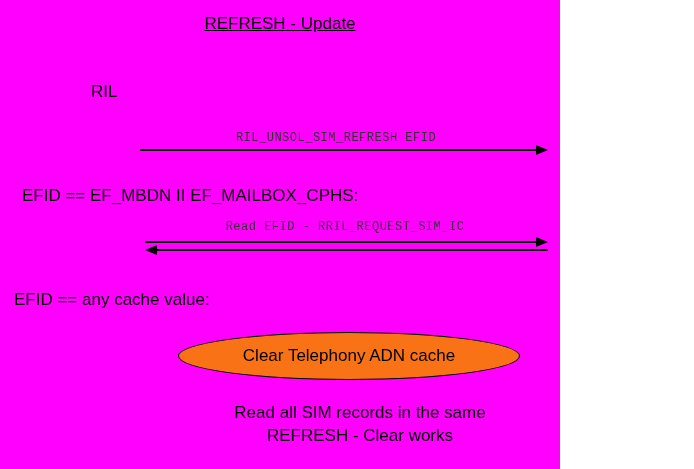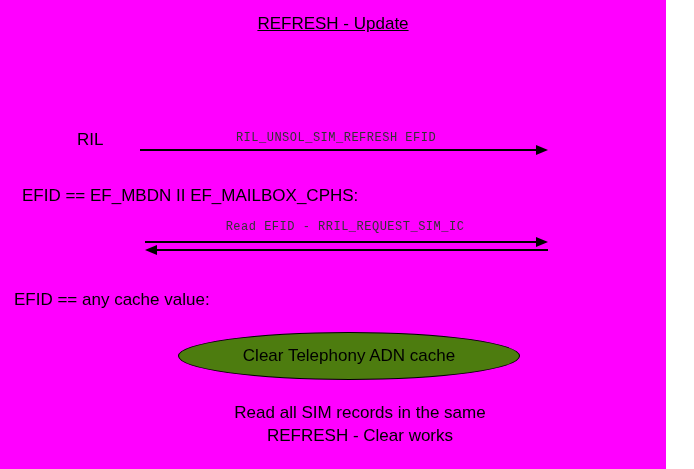--- a/index.html
+++ b/index.html
@@ -1,39 +1,39 @@
 <!DOCTYPE html>
 <html><head>
 <meta charset="utf-8">
 <style>
   html, body { margin: 0; padding: 0; }
   .canvas {
     position: relative;
-    width: 666px;
+    width: 560px;
     height: 469px;
     background: #ff00ff;
     font-family: "Liberation Sans", sans-serif;
     color: #000;
     overflow: hidden;
   }
   .title {
     position: absolute;
     top: 14px;
     left: 0;
     width: 100%;
     text-align: center;
     font-size: 17px;
     text-decoration: underline;
   }
   .actor {
     position: absolute;
     top: 82px;
     font-size: 17px;
   }
-  .actor-left { left: 77px; margin-top: 48px; }
+  .actor-left { left: 91px; }
   .actor-right { left: 558px; }
 
   .msg-label {
     position: absolute;
     font-family: "Liberation Mono", monospace;
     font-size: 12px;
     letter-spacing: 0.5px;
     color: #333333;
     text-align: center;
   }
@@ -74,21 +74,21 @@
   }
   .cond1 { top: 186px; margin-left: 8px; }
   .cond2 { top: 290px; }
 
   .ellipse {
     position: absolute;
     left: 178px;
     top: 332px;
     width: 340px;
     height: 46px;
-    background: #4d7c0f;
+    background: #f97316;
     border: 1px solid #000;
     border-radius: 50%;
     display: flex;
     align-items: center;
     justify-content: center;
     font-size: 17px;
   }
 
   .note {
     position: absolute;

